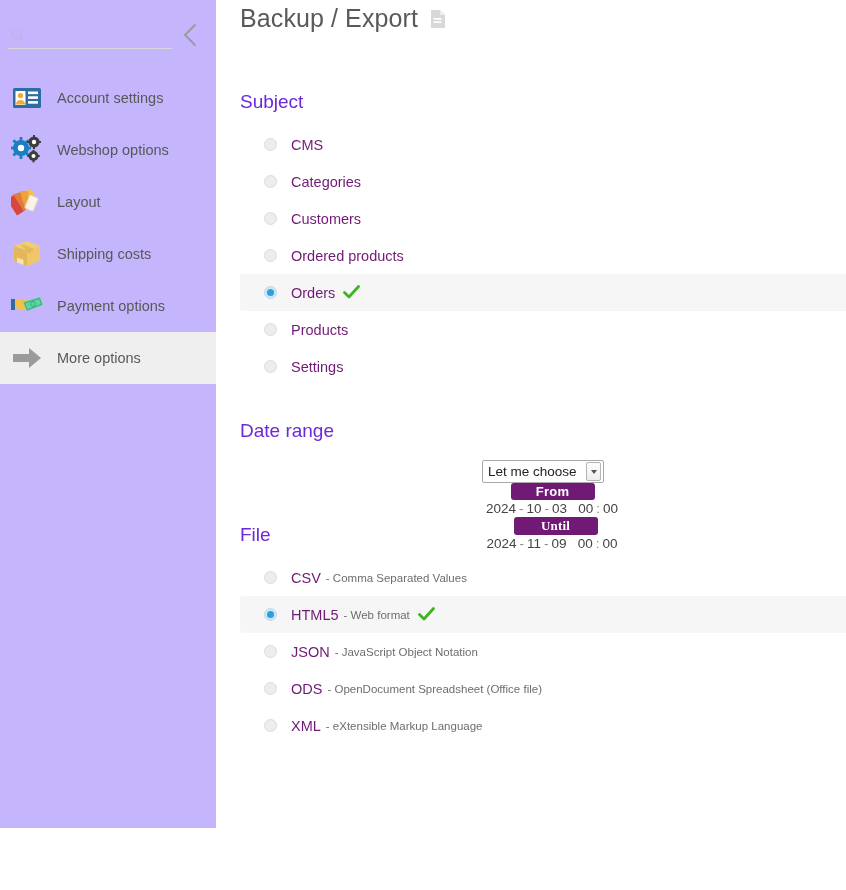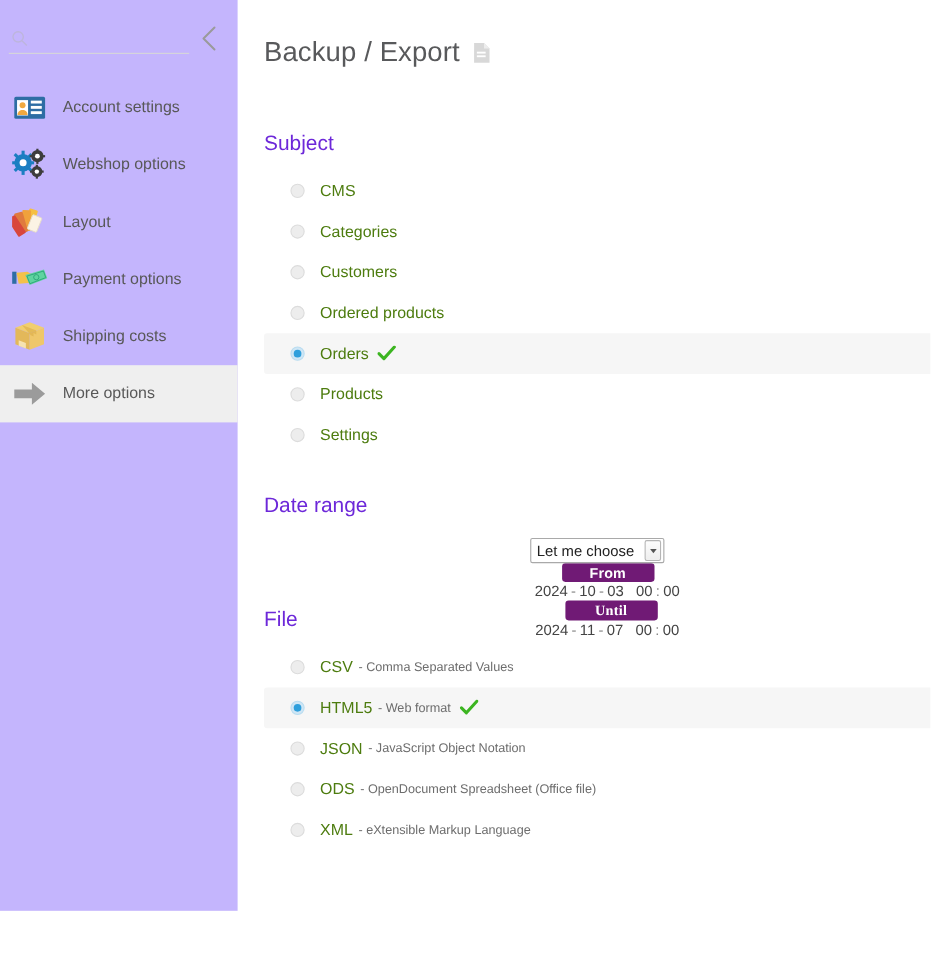--- a/index.html
+++ b/index.html
@@ -77,21 +77,21 @@
     display: flex; align-items: center; justify-content: center;
   }
   .nav-label { white-space: nowrap; }
 
   
   .main {
     flex: 1;
     height: 890px;
     position: relative;
     padding-left: 24px;
-    padding-top: 29px;
+    padding-top: 0;
     overflow: hidden;
   }
 
   .page-title {
     font-size: 25px;
     color: #58595b;
     font-weight: 400;
     display: flex;
     align-items: center;
     margin: 0 0 0 0;
@@ -142,21 +142,21 @@
     position: absolute;
     left: 50%; top: 50%;
     width: 7px; height: 7px;
     margin: -3.5px 0 0 -3.5px;
     border-radius: 50%;
     background: #2e9fdc;
   }
 
   .option-label {
     font-size: 14.5px;
-    color: #4d7c0f;
+    color: #701a75;
     white-space: nowrap;
   }
   .option-desc {
     font-size: 11.5px;
     color: #6d6d6d;
     margin-left: 5px;
     white-space: nowrap;
   }
   .check {
     margin-left: 8px;
@@ -332,42 +332,42 @@
               <rect x="0" y="8" width="8" height="19" rx="1" fill="#D8463C" transform="rotate(-33 4 17)"></rect>
               <rect x="16" y="8" width="9" height="14" rx="1" fill="#FBF3E4" stroke="#E6DCC8" stroke-width=".8" transform="rotate(22 20 15)"></rect>
             </g>
           </svg>
         </span>
         <span class="nav-label">Layout</span>
       </div>
 
       <div class="nav-item">
         <span class="nav-icon">
+          <svg width="30" height="30" viewBox="0 0 30 30">
+            <path d="M15 2 L28 7 L15 12 L2 7 Z" fill="#F1CE6E"></path>
+            <path d="M2 7 L15 12 L15 27 L2 22 Z" fill="#E3B85A"></path>
+            <path d="M28 7 L15 12 L15 27 L28 22 Z" fill="#EFC76A"></path>
+            <path d="M8 4.5 L21 9.5 L21 13 L18.5 11.8 L18.5 15 L16 13.8" fill="#D9A944" opacity=".55"></path>
+            <rect x="5" y="16.5" width="6.5" height="5" fill="#F6E2B0" transform="skewY(21)"></rect>
+          </svg>
+        </span>
+        <span class="nav-label">Shipping costs</span>
+      </div>
+
+      <div class="nav-item">
+        <span class="nav-icon">
           <svg width="32" height="24" viewBox="0 0 32 24">
             <rect x="0" y="5" width="4" height="11" fill="#2E6DA4"></rect>
             <path d="M4 6 L14 5 L20 9 L18 15 L6 16 Z" fill="#F3C14A"></path>
             <path d="M12 8 L29 3 L32 11 L16 17 Z" fill="#5FD4A0"></path>
             <path d="M13.5 9 L28.5 4.4 L30.6 10.4 L16.2 15.9 Z" fill="none" stroke="#2FA87A" stroke-width=".9"></path>
             <circle cx="22" cy="10" r="2.4" fill="none" stroke="#2FA87A" stroke-width=".9"></circle>
           </svg>
         </span>
         <span class="nav-label">Payment options</span>
-      </div>
-
-      <div class="nav-item">
-        <span class="nav-icon">
-          <svg width="30" height="30" viewBox="0 0 30 30">
-            <path d="M15 2 L28 7 L15 12 L2 7 Z" fill="#F1CE6E"></path>
-            <path d="M2 7 L15 12 L15 27 L2 22 Z" fill="#E3B85A"></path>
-            <path d="M28 7 L15 12 L15 27 L28 22 Z" fill="#EFC76A"></path>
-            <path d="M8 4.5 L21 9.5 L21 13 L18.5 11.8 L18.5 15 L16 13.8" fill="#D9A944" opacity=".55"></path>
-            <rect x="5" y="16.5" width="6.5" height="5" fill="#F6E2B0" transform="skewY(21)"></rect>
-          </svg>
-        </span>
-        <span class="nav-label">Shipping costs</span>
       </div>
 
 
       <div class="nav-item active">
         <span class="nav-icon">
           <svg width="32" height="26" viewBox="0 0 32 26">
             <path d="M2 9 h16 v-6 l12 10 l-12 10 v-6 h-16 z" fill="#9B9B9B"></path>
           </svg>
         </span>
         <span class="nav-label">More options</span>
@@ -461,21 +461,21 @@
         <span class="dt-seg">00</span>
       </div>
 
       <button class="btn-orange" id="until-button">Until</button>
 
       <div class="datetime">
         <span class="dt-seg">2024</span>
         <span class="dt-sep">-</span>
         <span class="dt-seg">11</span>
         <span class="dt-sep">-</span>
-        <span class="dt-seg">07</span>
+        <span class="dt-seg">09</span>
         <span class="dt-gap"></span>
         <span class="dt-seg">00</span>
         <span class="dt-sep">:</span>
         <span class="dt-seg">00</span>
       </div>
 
     </div>
 
     <h2 class="section-title" id="file-title">File</h2>
 

